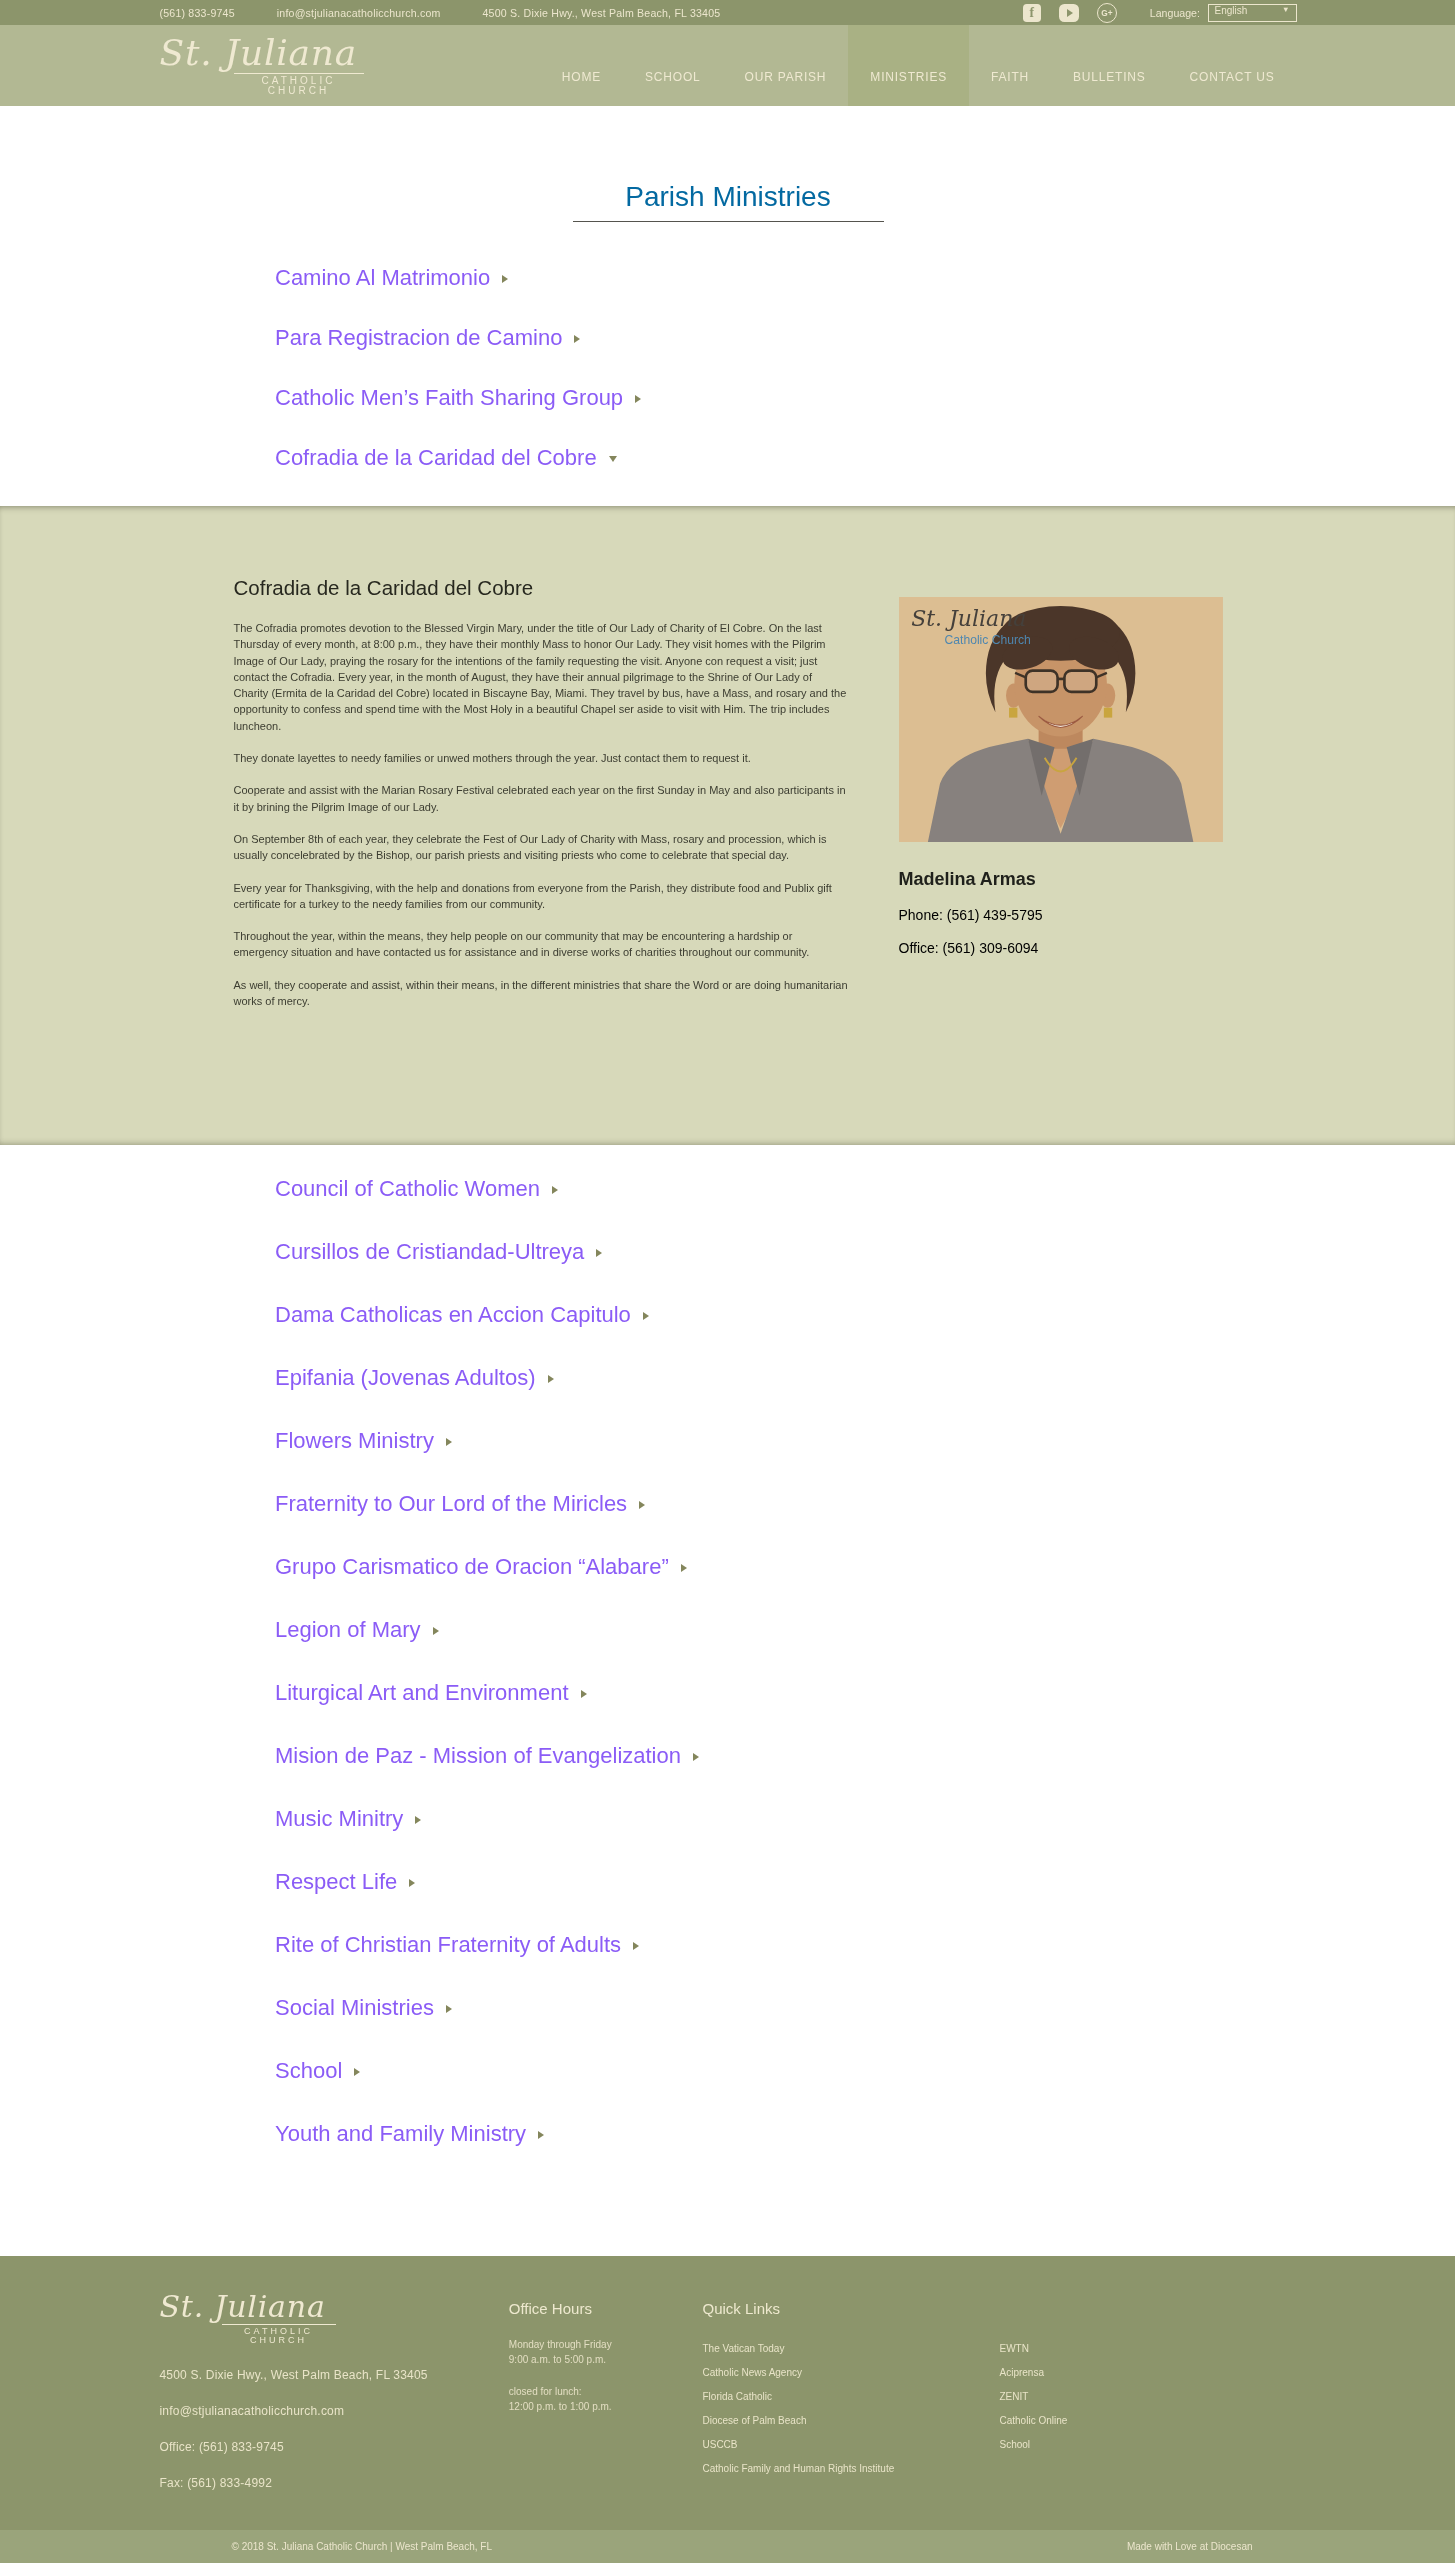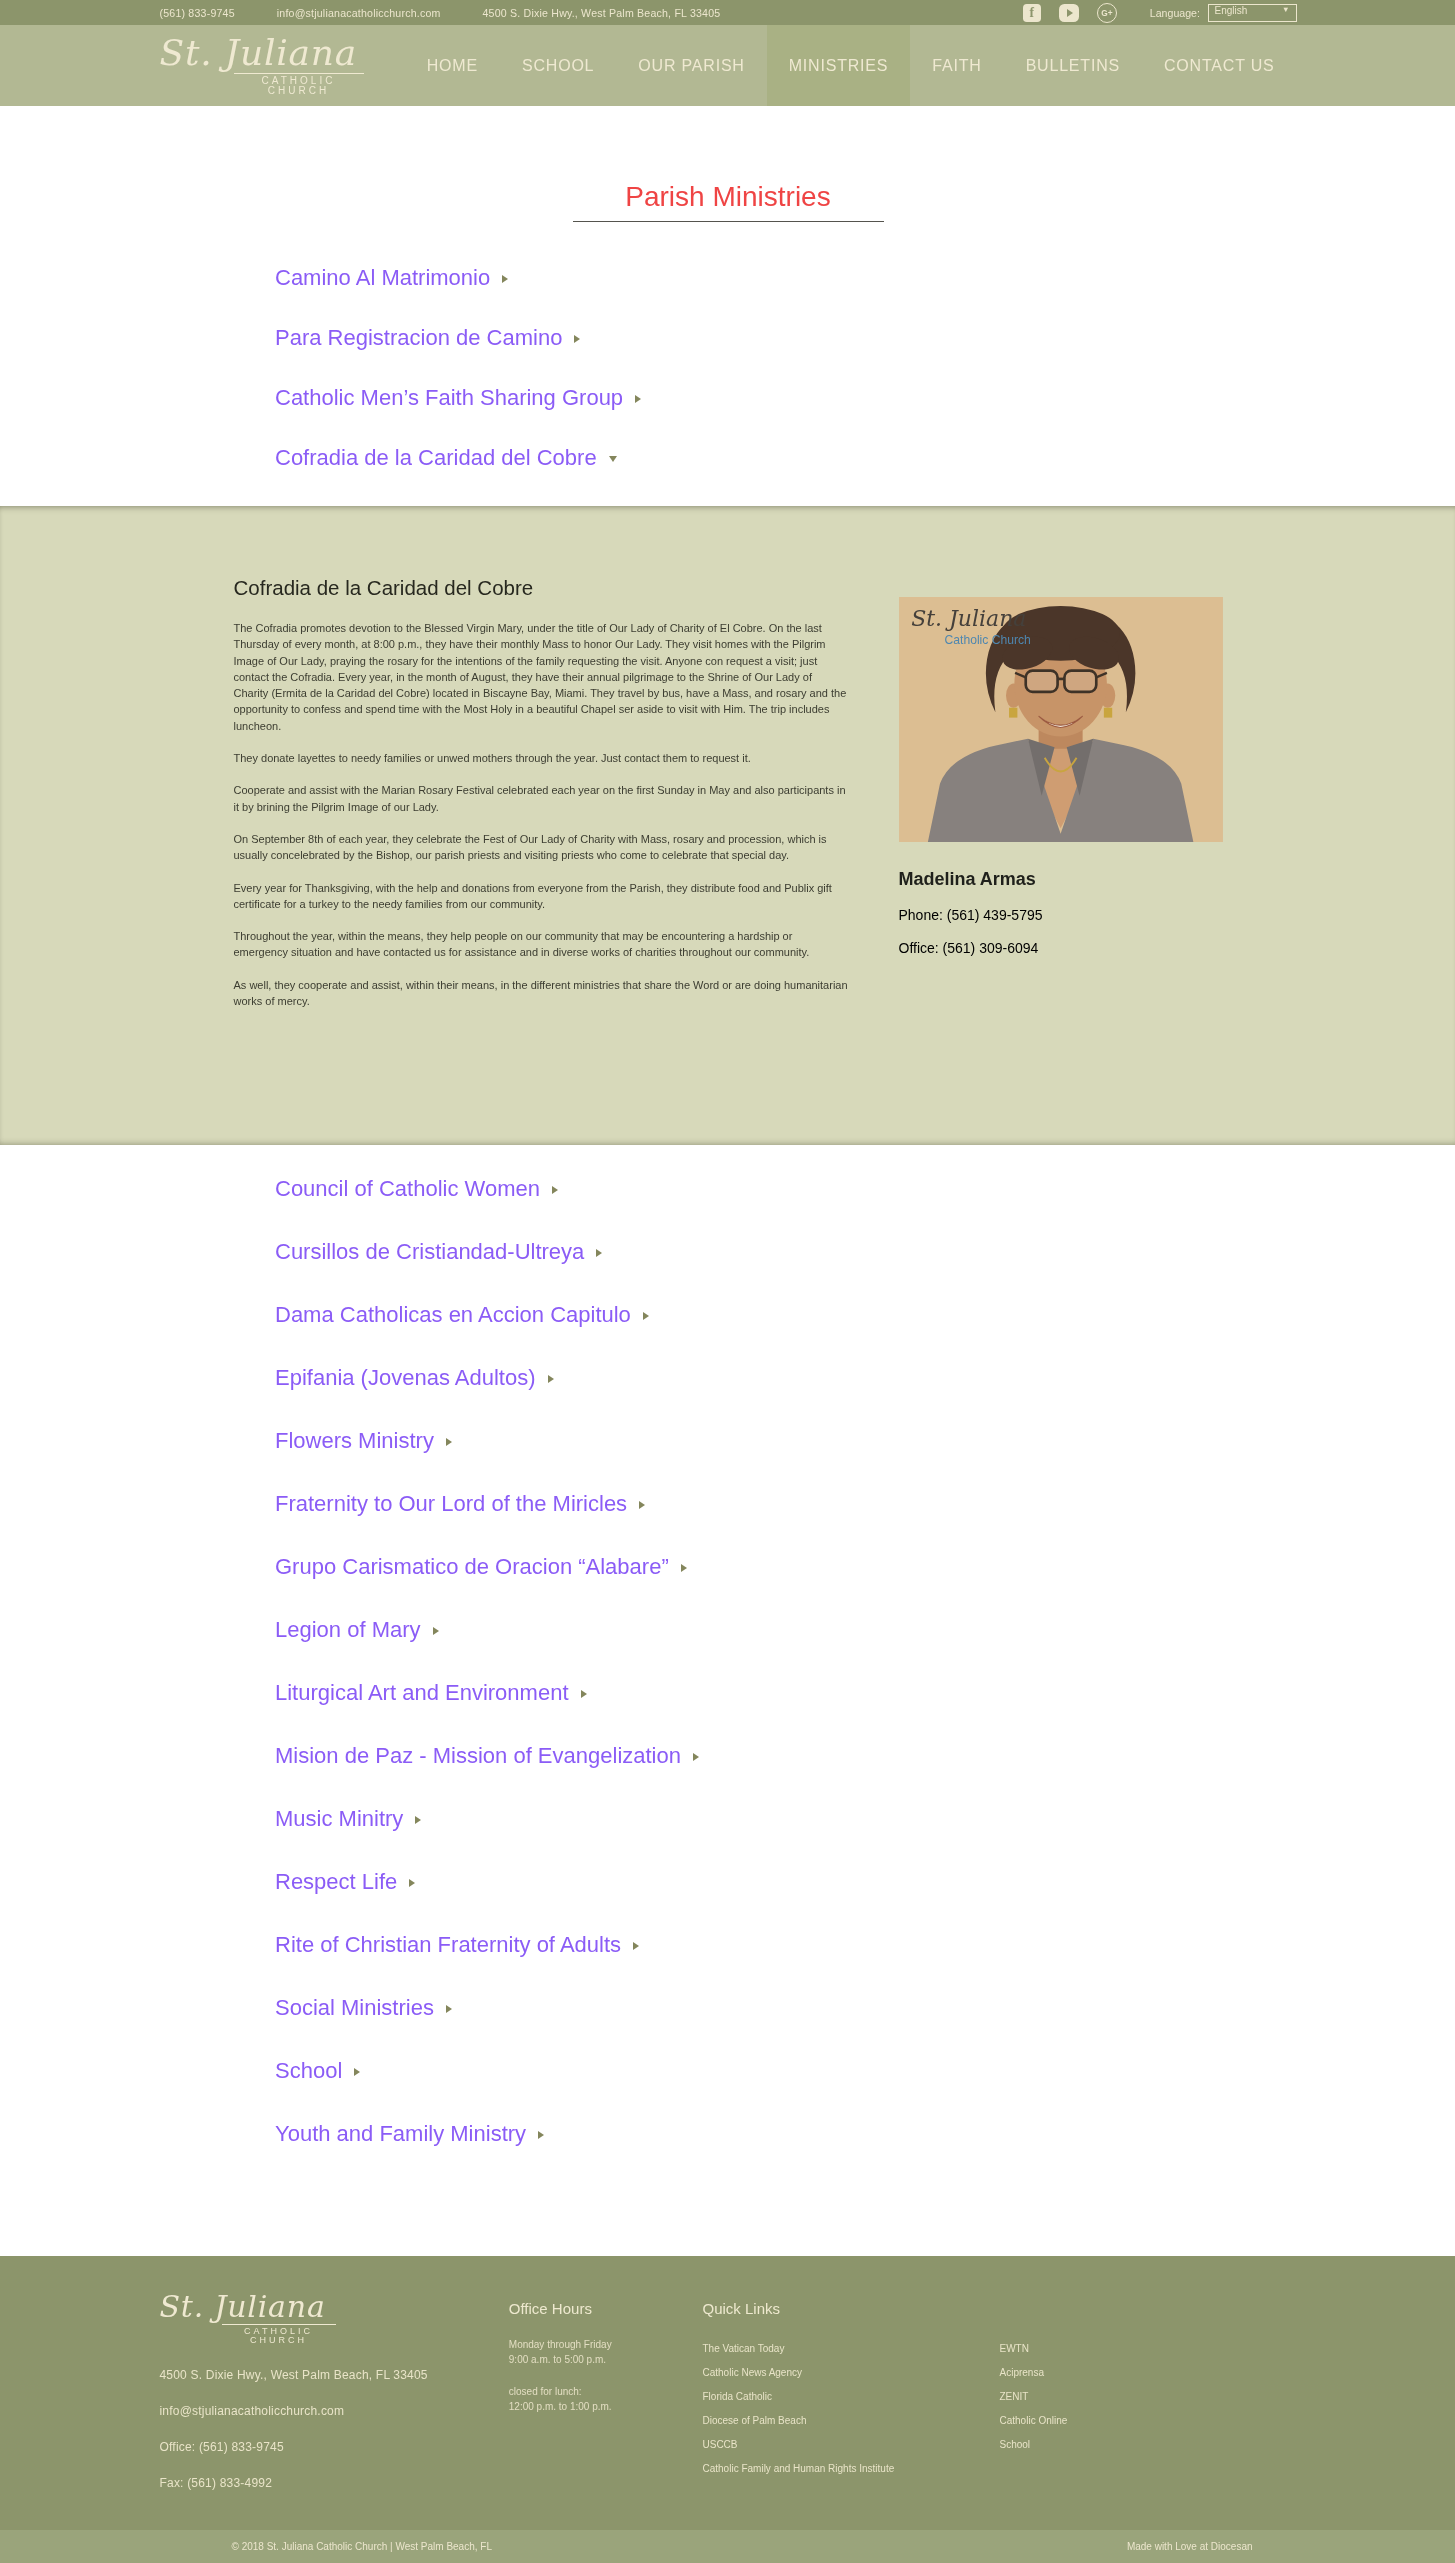--- a/index.html
+++ b/index.html
@@ -24,26 +24,26 @@
                  justify-content:space-between; padding:0 6px; font-size:10px; cursor:pointer; color:#ece6cd; }
   .lang-select .caret { font-size:7.6px; margin-left:9px; }
 
   
   .navbar { height:81px; background:#b2b893; }
   .nav-inner { display:flex; align-items:center; height:81px; }
   .logo { text-decoration:none; color:#efe9d1; display:inline-block; line-height:1; }
   .logo-script { font-family:"DejaVu Serif","Liberation Serif",serif; font-style:italic; font-size:36px; letter-spacing:0.8px; display:block; }
   .logo-sub { display:block; font-size:10px; letter-spacing:3px; border-top:1.5px solid #efe9d1; padding-top:2.3px; margin:1.5px 0 0 74px; width:130px; text-align:center; }
   .nav-menu { margin-left:auto; display:flex; height:81px; }
-  .nav-item { color:#efe9d1; text-decoration:none; font-size:16px; letter-spacing:0.8px; line-height:81px; padding:0 22px; cursor:pointer; white-space:nowrap; }
+  .nav-item { color:#efe9d1; text-decoration:none; font-size:12px; letter-spacing:0.8px; line-height:81px; padding:12px 22px; cursor:pointer; white-space:nowrap; }
   .nav-item.active { background:#a9b184; }
 
   
   .intro { height:400px; padding-top:74px; }
-  .page-title { font-size:28px; font-weight:400; color:#ef4444; text-align:center; line-height:33px; }
+  .page-title { font-size:28px; font-weight:400; color:#0369a1; text-align:center; line-height:33px; }
   .title-rule { width:311px; margin:8.3px auto 0; border-bottom:0.8px solid #55544e; }
   .ministry-list { list-style:none; margin:42px 0 0 275px; }
   .ministry-item { font-size:22px; font-weight:300; color:#8b5cf6; line-height:27px; margin-bottom:33px; cursor:pointer; display:flex; align-items:center; }
   .m-arrow { width:0; height:0; border-top:4.5px solid transparent; border-bottom:4.5px solid transparent; border-left:6px solid #84865c; margin-left:12px; margin-top:2.3px; }
   .ministry-item.expanded .m-arrow { border-left:4.5px solid transparent; border-right:4.5px solid transparent; border-top:6px solid #84865c; border-bottom:none; }
 
   
   .detail { height:639px; background:#d7d9ba; padding-top:70px;
             box-shadow: inset 0 5.3px 6px -4.5px rgba(55,55,35,.5), inset 0 -5.3px 6px -4.5px rgba(55,55,35,.4); }
   .detail-inner { display:flex; align-items:flex-start; }

